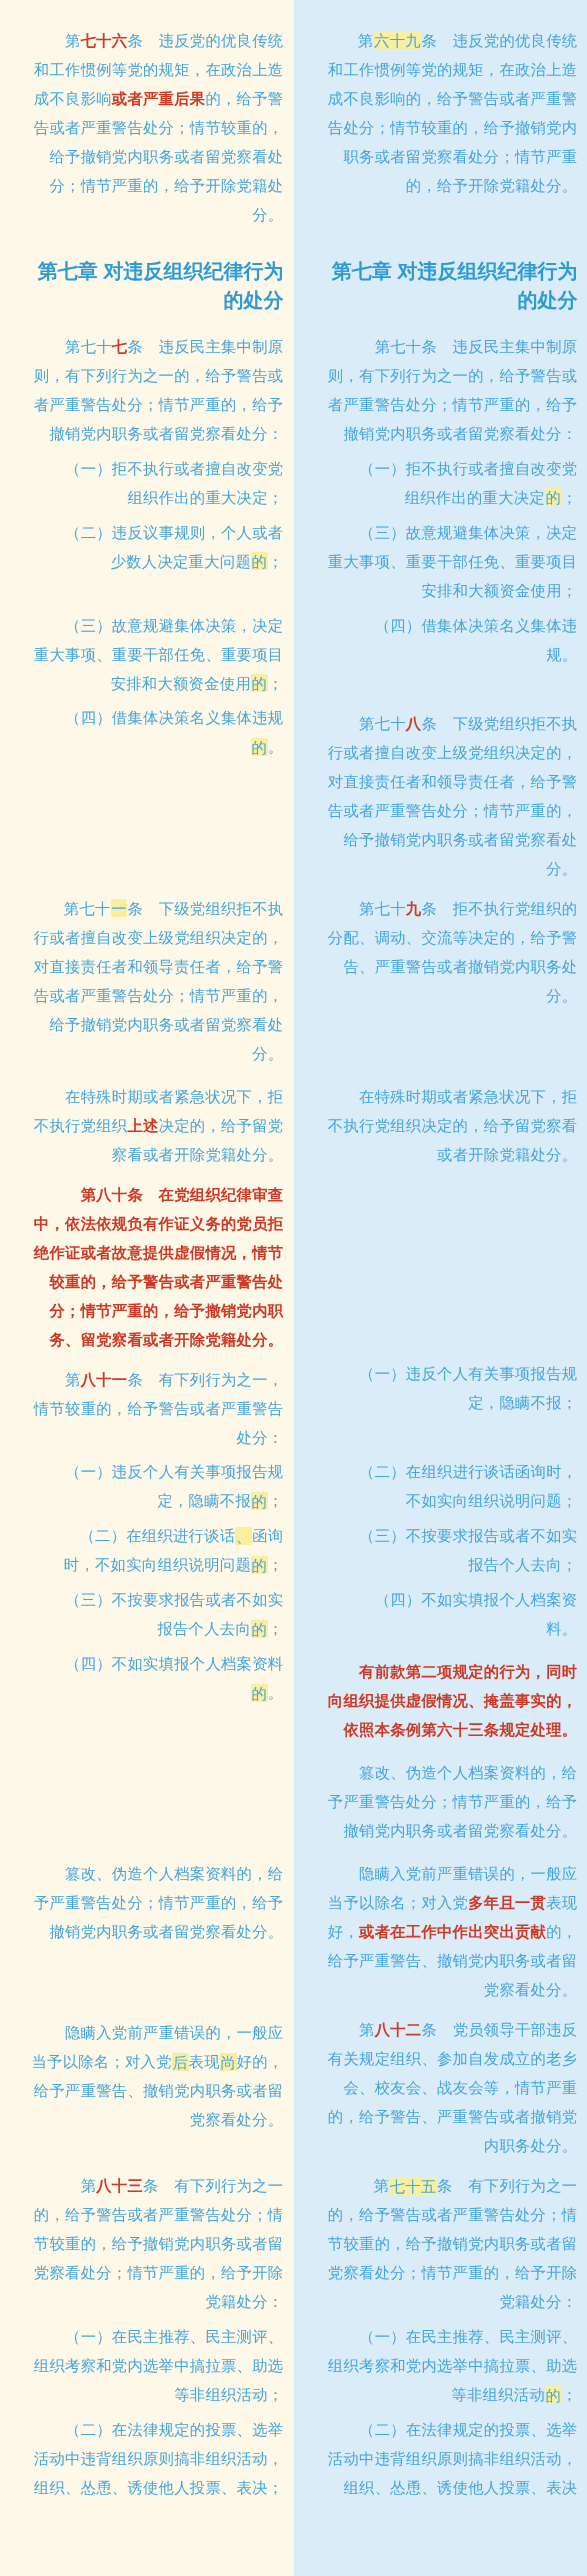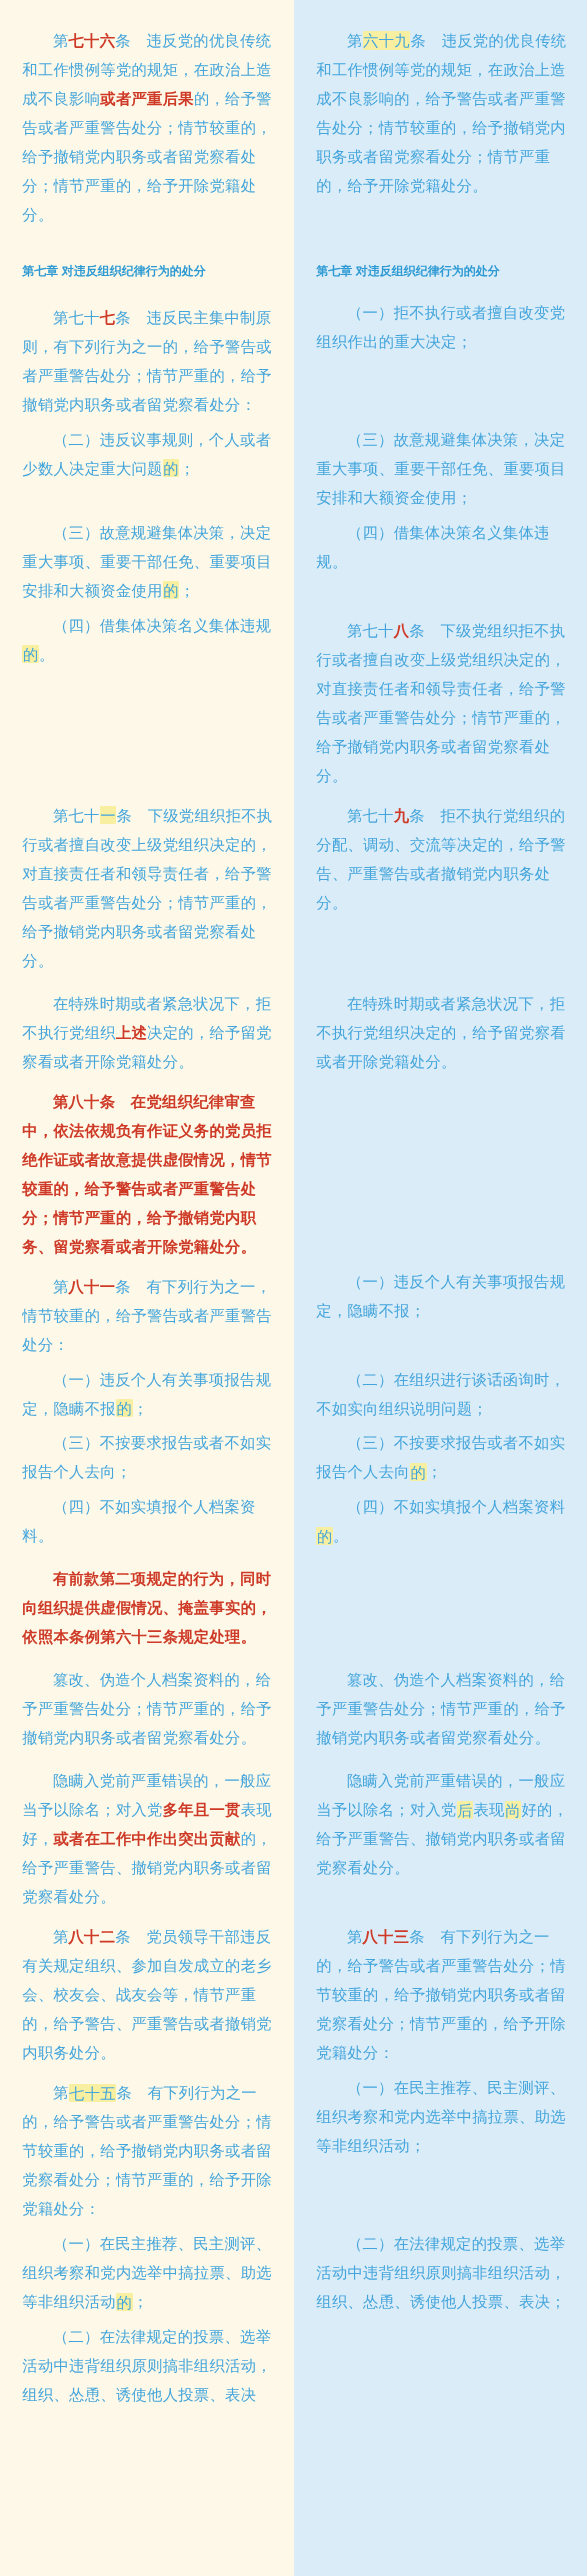--- a/index.html
+++ b/index.html
@@ -24,29 +24,29 @@
     padding-bottom:17.6px;
   }
   .cell{
     padding:0 10.6px 0 22.3px;
     box-sizing:border-box;
     font-size:15.3px;
     line-height:29px;
     color:var(--body-blue);
     letter-spacing:0.3px;
   }
-  .cell p{margin:0;text-indent:2em;}
+  .cell p{margin:0;text-indent:2em;text-align:right;}
   .gap-first{margin-top:0;}
   .gap-article{margin-top:11px;}
   .gap-item{margin-top:5.9px;}
   .gap-cont{margin-top:14px;}
   .gap-chapter{margin-top:28px;margin-bottom:5.9px;}
   .chapter-heading{
     font-weight:bold;
-    font-size:12px;
+    font-size:20px;
     color:var(--heading-blue);
     text-indent:0 !important;
     letter-spacing:0;
   }
   .seg-n{}
   .seg-r{color:var(--revision-red);font-weight:bold;}
   .seg-hl{background:var(--highlight-yellow);border-radius:1.2px;padding:0.6px 0.6px;}
   .seg-h{}
 </style>
 </head>
@@ -64,22 +64,28 @@
       </div>
       <div class="cell left gap-chapter">
         <p class="chapter-heading"><span class="seg-h">第七章 对违反组织纪律行为的处分</span></p>
       </div>
       <div class="cell right gap-chapter">
         <p class="chapter-heading"><span class="seg-h">第七章 对违反组织纪律行为的处分</span></p>
       </div>
       <div class="cell left gap-article">
         <p><span class="seg-n">第七十</span><span class="seg-r">七</span><span class="seg-n">条　违反民主集中制原则，有下列行为之一的，给予警告或者严重警告处分；情节严重的，给予撤销党内职务或者留党察看处分：</span></p>
       </div>
+      <div class="cell right gap-article">
+        <p><span class="seg-n">第七十条　违反民主集中制原则，有下列行为之一的，给予警告或者严重警告处分；情节严重的，给予撤销党内职务或者留党察看处分：</span></p>
+      </div>
       <div class="cell left gap-item">
         <p><span class="seg-n">（一）拒不执行或者擅自改变党组织作出的重大决定；</span></p>
+      </div>
+      <div class="cell right gap-item">
+        <p><span class="seg-n">（一）拒不执行或者擅自改变党组织作出的重大决定</span><span class="seg-hl">的</span><span class="seg-n">；</span></p>
       </div>
       <div class="cell right gap-item">
         <p><span class="seg-n">（二）违反议事规则，个人或者少数人决定重大问题</span><span class="seg-hl">的</span><span class="seg-n">；</span></p>
       </div>
       <div class="cell left gap-item">
         <p><span class="seg-n">（三）故意规避集体决策，决定重大事项、重要干部任免、重要项目安排和大额资金使用；</span></p>
       </div>
       <div class="cell right gap-item">
         <p><span class="seg-n">（三）故意规避集体决策，决定重大事项、重要干部任免、重要项目安排和大额资金使用</span><span class="seg-hl">的</span><span class="seg-n">；</span></p>
       </div>
@@ -112,20 +118,23 @@
         <p><span class="seg-n">第</span><span class="seg-r">八十一</span><span class="seg-n">条　有下列行为之一，情节较重的，给予警告或者严重警告处分：</span></p>
       </div>
       <div class="cell left gap-item">
         <p><span class="seg-n">（一）违反个人有关事项报告规定，隐瞒不报；</span></p>
       </div>
       <div class="cell right gap-item">
         <p><span class="seg-n">（一）违反个人有关事项报告规定，隐瞒不报</span><span class="seg-hl">的</span><span class="seg-n">；</span></p>
       </div>
       <div class="cell left gap-item">
         <p><span class="seg-n">（二）在组织进行谈话函询时，不如实向组织说明问题；</span></p>
+      </div>
+      <div class="cell right gap-item">
+        <p><span class="seg-n">（二）在组织进行谈话</span><span class="seg-hl">、</span><span class="seg-n">函询时，不如实向组织说明问题</span><span class="seg-hl">的</span><span class="seg-n">；</span></p>
       </div>
       <div class="cell left gap-item">
         <p><span class="seg-n">（三）不按要求报告或者不如实报告个人去向；</span></p>
       </div>
       <div class="cell right gap-item">
         <p><span class="seg-n">（三）不按要求报告或者不如实报告个人去向</span><span class="seg-hl">的</span><span class="seg-n">；</span></p>
       </div>
       <div class="cell left gap-item">
         <p><span class="seg-n">（四）不如实填报个人档案资料。</span></p>
       </div>

